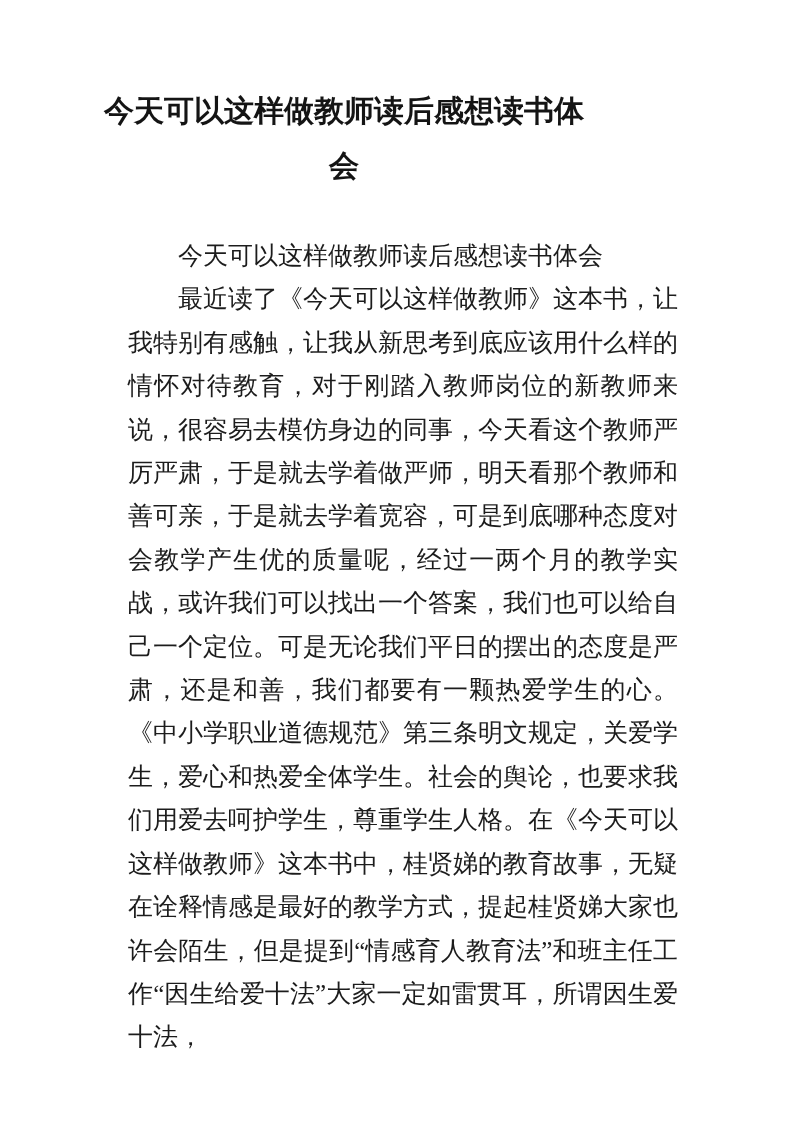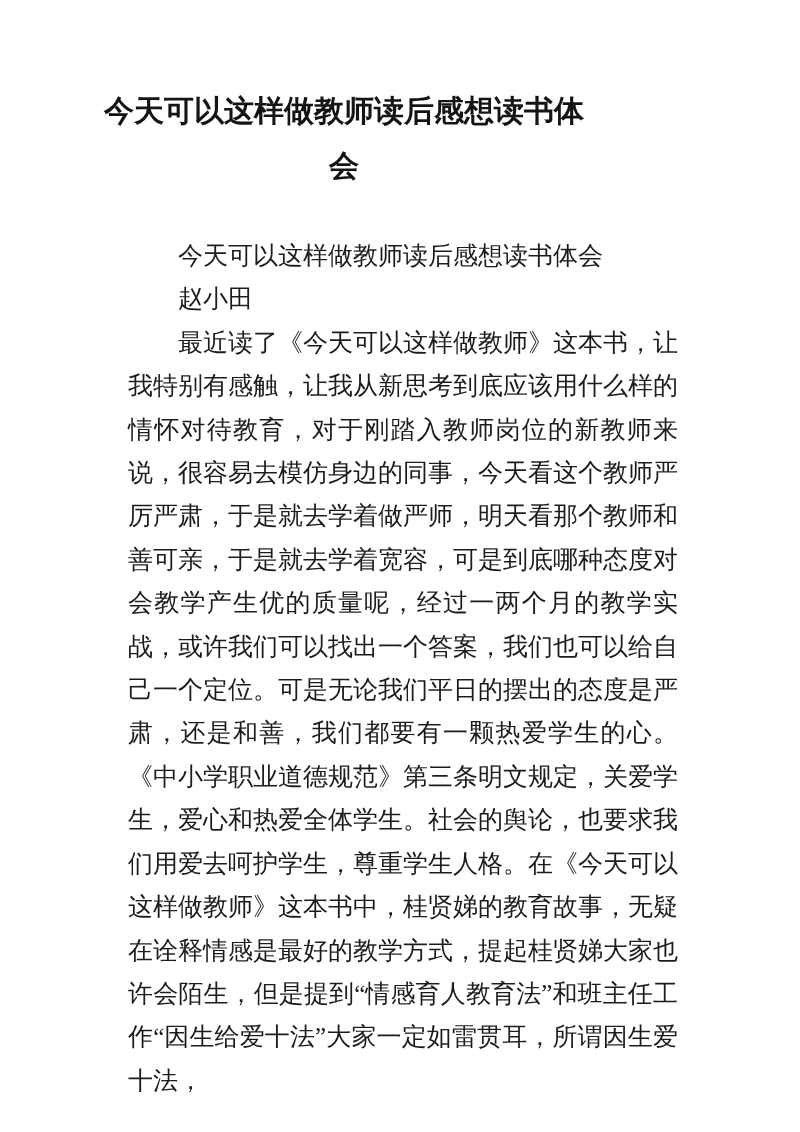--- a/index.html
+++ b/index.html
@@ -44,16 +44,15 @@
   }
 </style>
 </head>
 <body>
 
 <div class="page">
   <h1 class="doc-title">今天可以这样做教师读后感想读书体会</h1>
 
   <div class="doc-body">
     <p class="para">今天可以这样做教师读后感想读书体会</p>
-    <p class="para">赵小田</p>
     <p class="para">最近读了《今天可以这样做教师》这本书，让我特别有感触，让我从新思考到底应该用什么样的情怀对待教育，对于刚踏入教师岗位的新教师来说，很容易去模仿身边的同事，今天看这个教师严厉严肃，于是就去学着做严师，明天看那个教师和善可亲，于是就去学着宽容，可是到底哪种态度对会教学产生优的质量呢，经过一两个月的教学实战，或许我们可以找出一个答案，我们也可以给自己一个定位。可是无论我们平日的摆出的态度是严肃，还是和善，我们都要有一颗热爱学生的心。《中小学职业道德规范》第三条明文规定，关爱学生，爱心和热爱全体学生。社会的舆论，也要求我们用爱去呵护学生，尊重学生人格。在《今天可以这样做教师》这本书中，桂贤娣的教育故事，无疑在诠释情感是最好的教学方式，提起桂贤娣大家也许会陌生，但是提到“情感育人教育法”和班主任工作“因生给爱十法”大家一定如雷贯耳，所谓因生爱十法，</p>
   </div>
 </div>
 
 </body></html>

